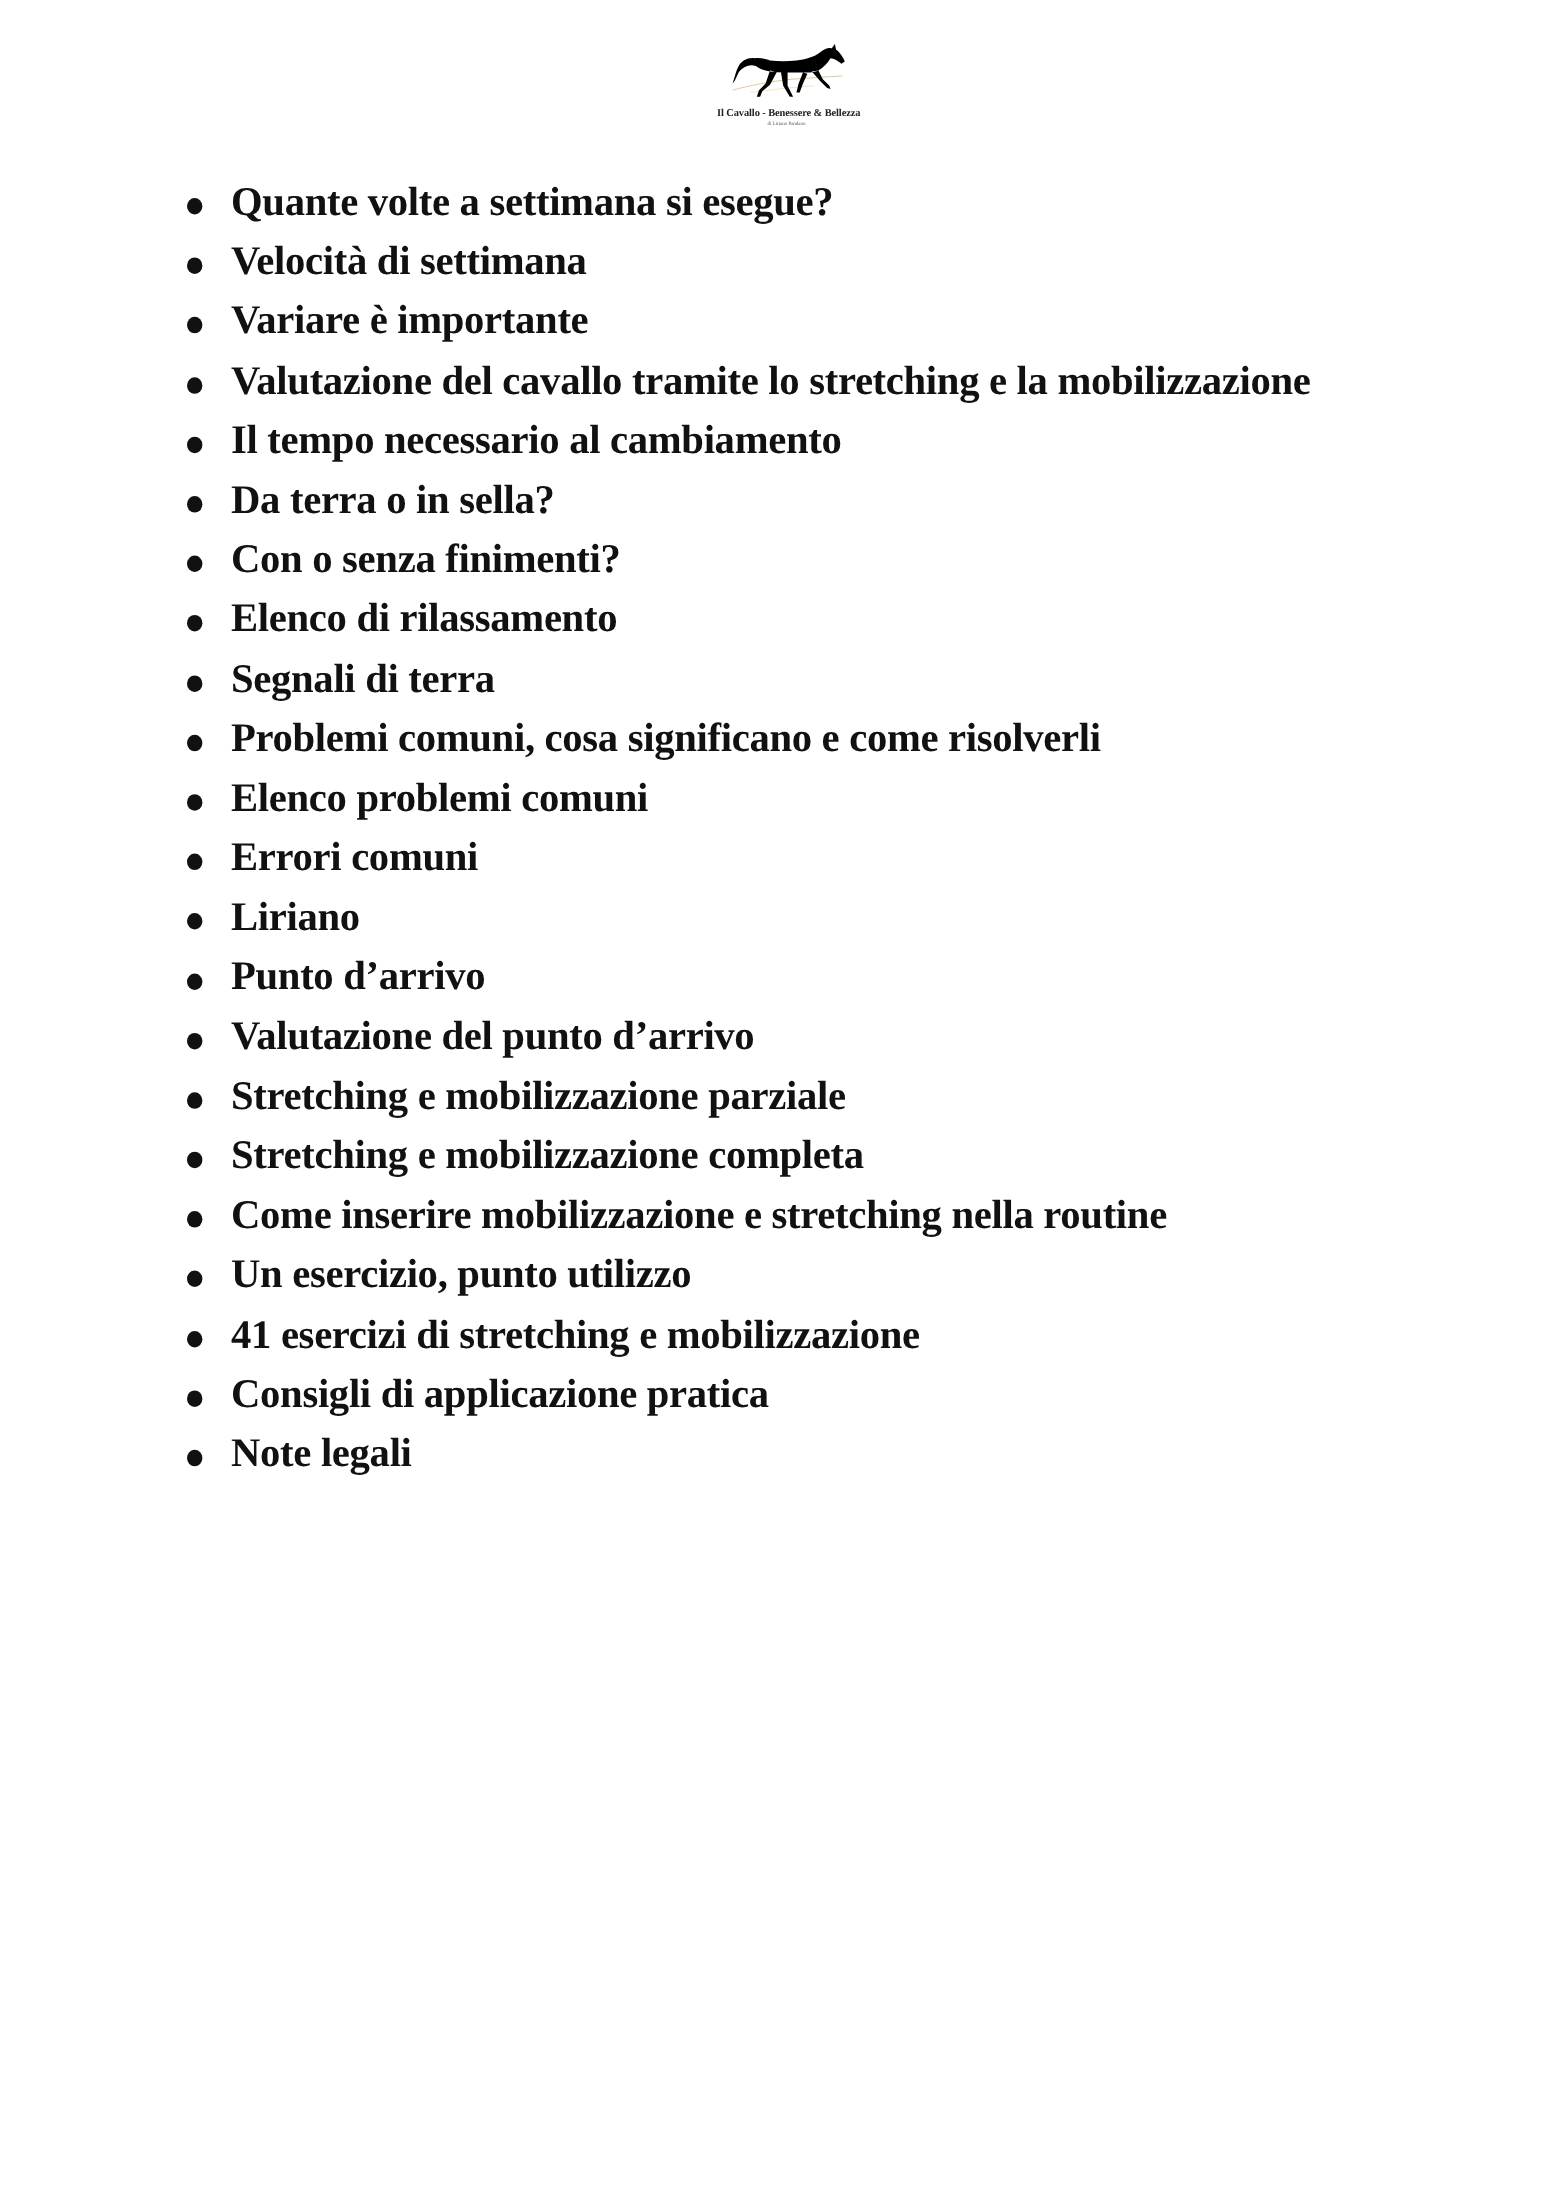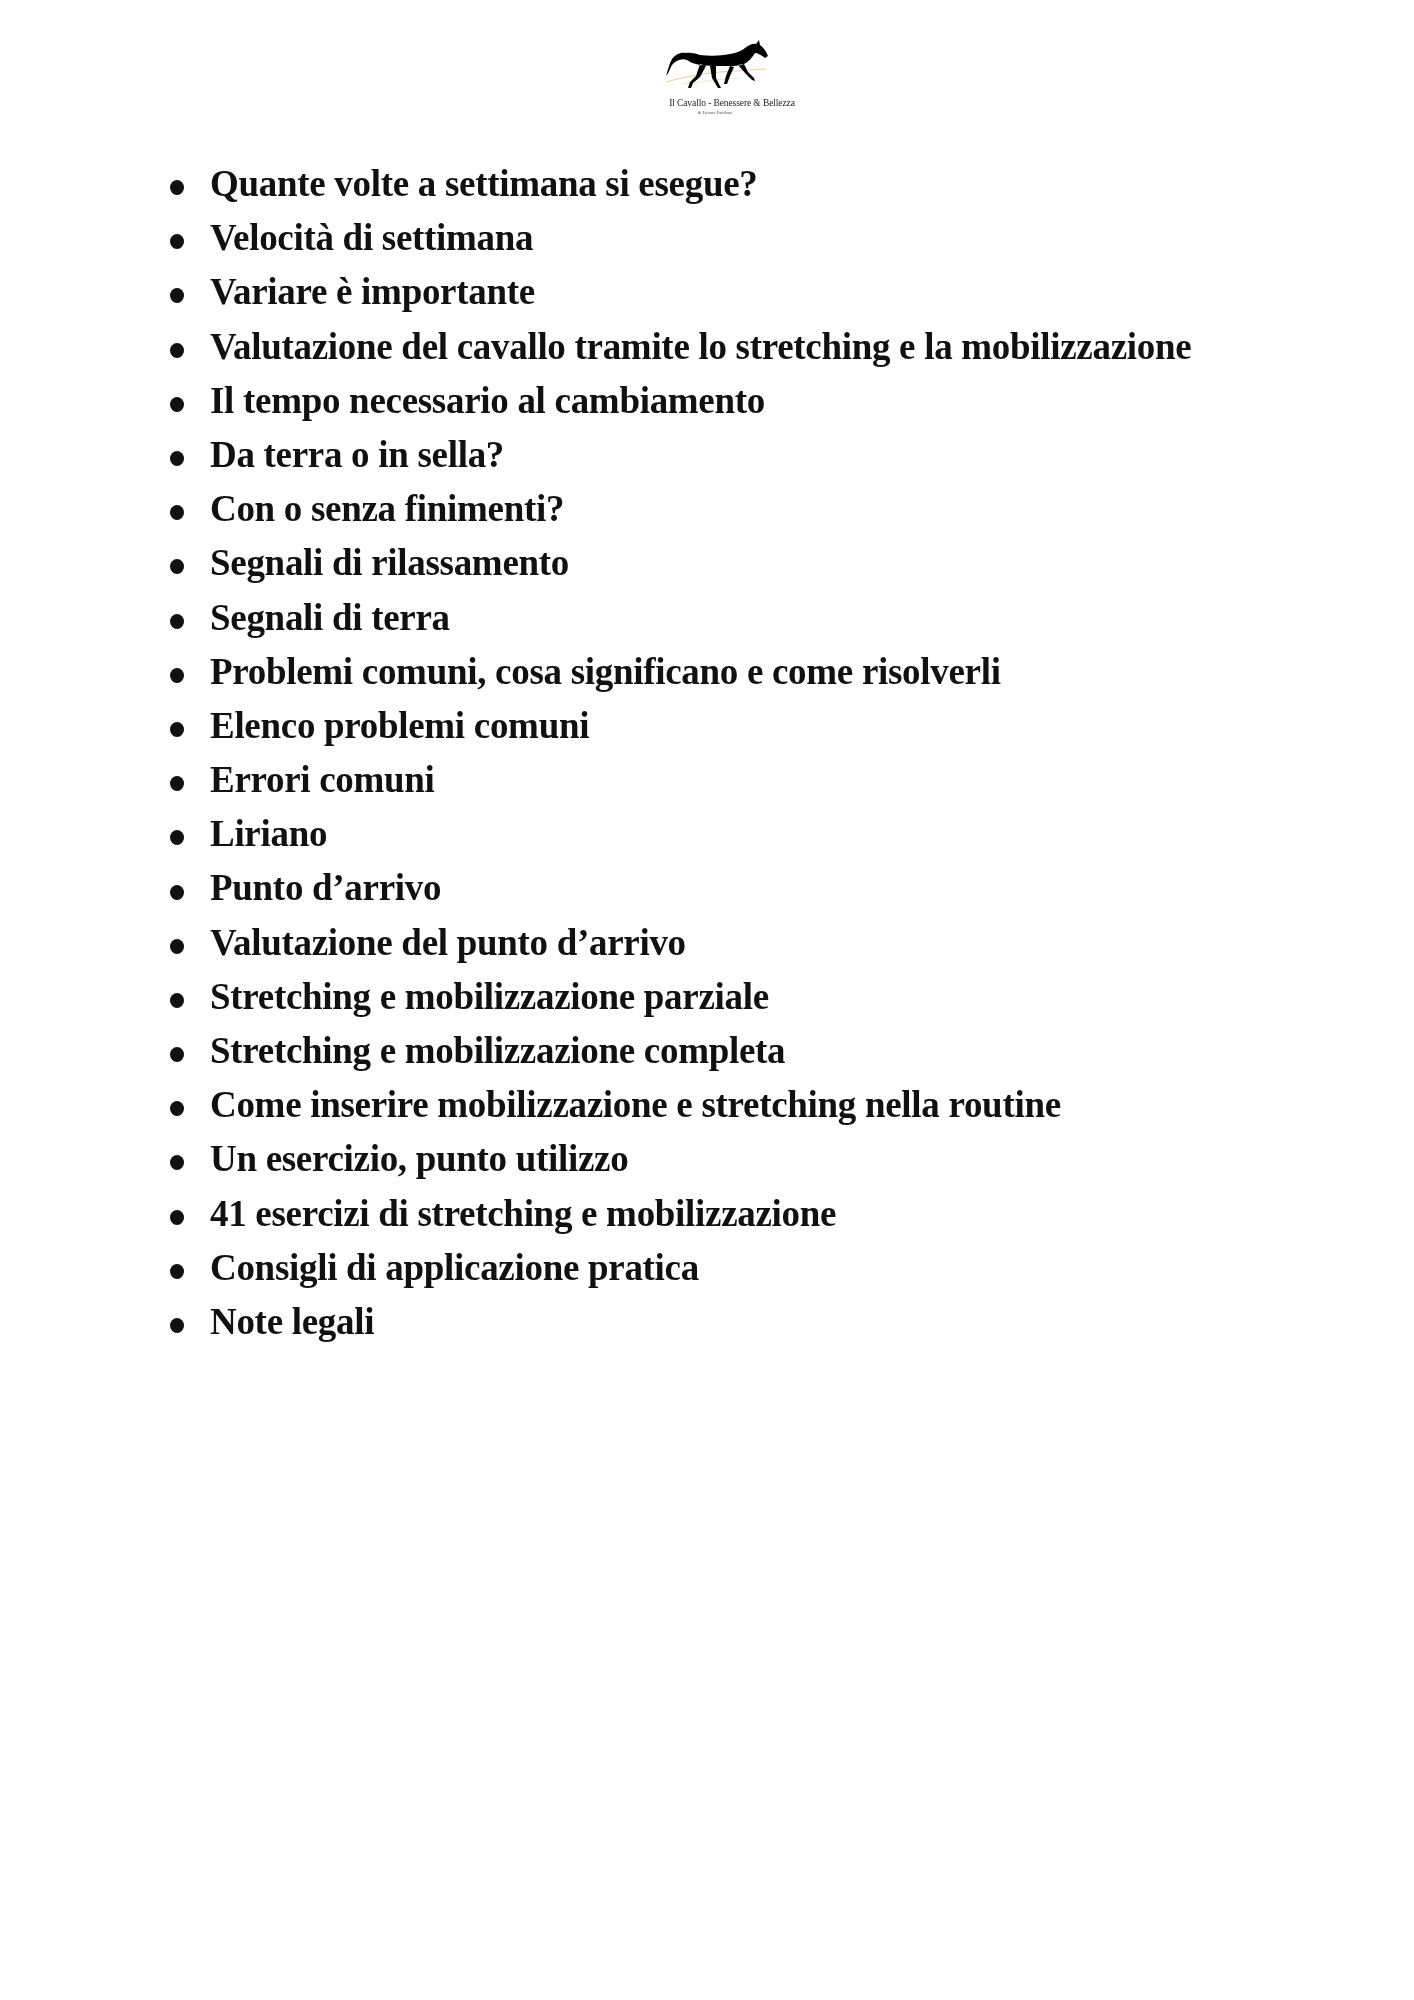--- a/index.html
+++ b/index.html
@@ -1,21 +1,21 @@
 <!DOCTYPE html>
 <html><head>
 <meta charset="utf-8">
 <style>
   html, body { margin: 0; padding: 0; background: #ffffff; }
   body { width: 1414px; height: 2000px; position: relative; overflow: hidden;
          font-family: "Liberation Serif", "DejaVu Serif", serif; color: #111111; }
   .header-logo { position: absolute; left: 640px; top: 38px; width: 150px; height: 78px; }
   .header-logo svg { position: absolute; left: 20px; top: 0; width: 112px; height: 60px; }
-  .logo-title { position: absolute; left: 17px; top: 60px; width: 150px; text-align: center;
-                font-size: 9.5px; color: #222; white-space: nowrap; letter-spacing: -0.1px; }
+  .logo-title { position: absolute; left: 2px; top: 60px; width: 150px; text-align: center;
+                font-size: 9.5px; color: #222; white-space: nowrap; letter-spacing: -0.1px; font-weight: bold; }
   .logo-subtitle { position: absolute; left: 0; top: 72px; width: 150px; text-align: center;
                    font-size: 4.5px; color: #555; white-space: nowrap; }
   .toc-list { position: absolute; left: 170px; top: 157px; margin: 0; padding: 0; list-style: none; }
   .toc-item { position: relative; height: 54.2px; line-height: 54.2px; font-size: 37px;
               white-space: nowrap; letter-spacing: -0.3px; }
   .toc-item .bullet { position: absolute; left: 0; top: 50%; width: 14px; height: 15px;
                       margin-top: -4px; border-radius: 50%; background: #111; }
   .toc-item .label { position: absolute; left: 40px; top: 0; font-weight: bold; }
 </style>
 </head>
@@ -62,21 +62,21 @@
     <li class="toc-item">
       <span class="bullet"></span>
       <span class="label">Da terra o in sella?</span>
     </li>
     <li class="toc-item">
       <span class="bullet"></span>
       <span class="label">Con o senza finimenti?</span>
     </li>
     <li class="toc-item">
       <span class="bullet"></span>
-      <span class="label">Segnali di rilassamento</span>
+      <span class="label">Elenco di rilassamento</span>
     </li>
     <li class="toc-item">
       <span class="bullet"></span>
       <span class="label">Segnali di terra</span>
     </li>
     <li class="toc-item">
       <span class="bullet"></span>
       <span class="label">Problemi comuni, cosa significano e come risolverli</span>
     </li>
     <li class="toc-item">

